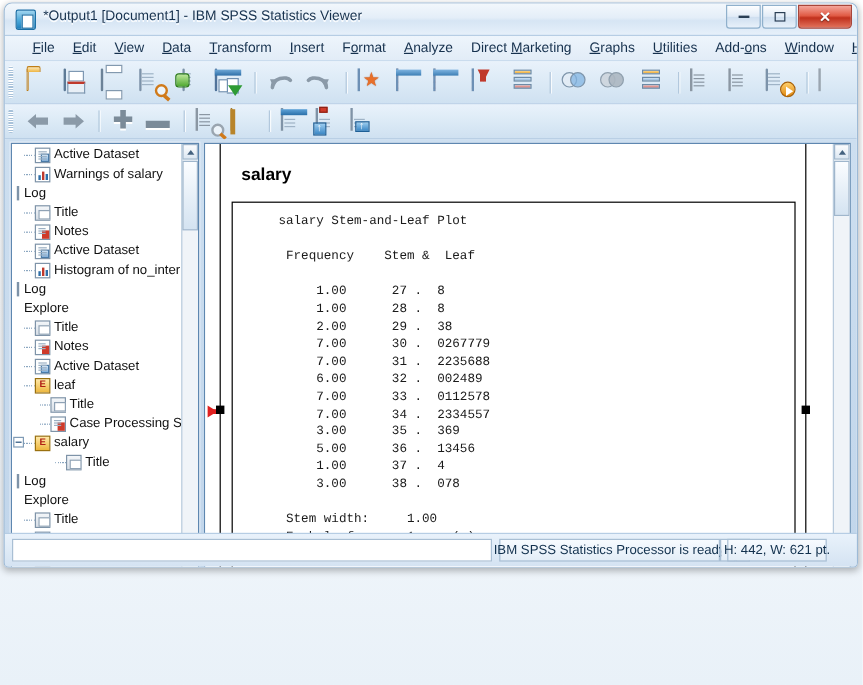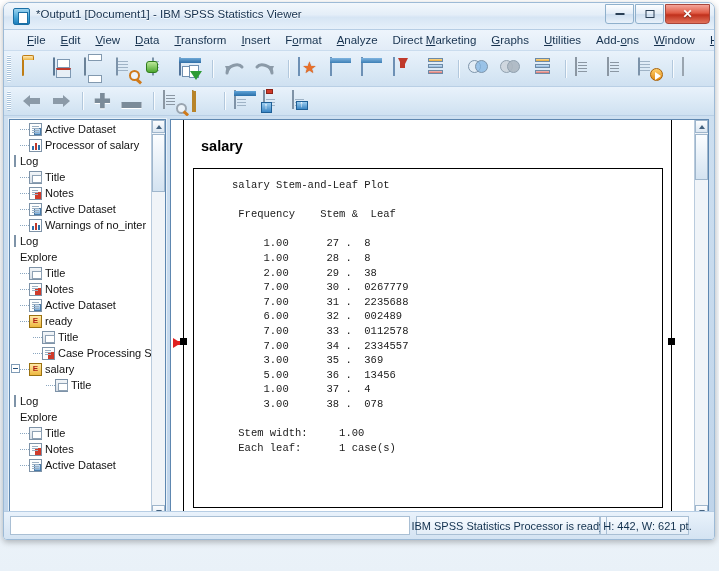--- a/index.html
+++ b/index.html
@@ -13,21 +13,21 @@
   #app {
     position: relative;
     width: 719px; height: 571px;
     background: linear-gradient(180deg,#ffffff 0%,#f4f8fc 60%,#e9f1f8 100%);
   }
 
   
   .window {
     position: absolute;
     left: 3px; top: 2px;
-    width: 712px; height: 538px;
+    width: 712px; height: 471px;
     border-radius: 7px 7px 4px 4px;
     background: linear-gradient(180deg,#eaf2fb 0%,#dfeaf6 28%,#d4e3f2 100%);
     border: 1px solid #9dbad6;
     box-shadow: 0 0 0 1px rgba(255,255,255,.75) inset, 0 2px 6px rgba(0,0,0,.28);
     overflow: hidden;
   }
 
   
   .titlebar {
     position: absolute; left: 0; top: 0;
@@ -573,21 +573,21 @@
               <span class="tlabel">Active Dataset</span>
             </div>
             <div class="tnode">
               <span class="dash" style="left: 10px;"></span>
               <span style="width: 19px; flex: 0 0 auto;"></span>
               <span class="ticon chart">
                 <i></i>
                 <i></i>
                 <i></i>
               </span>
-              <span class="tlabel">Processor of salary</span>
+              <span class="tlabel">Warnings of salary</span>
             </div>
             <div class="tnode">
               <span class="bar"></span>
               <span style="width: 10px; flex: 0 0 auto;"></span>
               <span class="tlabel">Log</span>
             </div>
             <div class="tnode">
               <span class="dash" style="left: 10px;"></span>
               <span style="width: 19px; flex: 0 0 auto;"></span>
               <span class="ticon title"></span>
@@ -610,21 +610,21 @@
               <span class="tlabel">Active Dataset</span>
             </div>
             <div class="tnode">
               <span class="dash" style="left: 10px;"></span>
               <span style="width: 19px; flex: 0 0 auto;"></span>
               <span class="ticon chart">
                 <i></i>
                 <i></i>
                 <i></i>
               </span>
-              <span class="tlabel">Warnings of no_inter</span>
+              <span class="tlabel">Histogram of no_inter</span>
             </div>
             <div class="tnode">
               <span class="bar"></span>
               <span style="width: 10px; flex: 0 0 auto;"></span>
               <span class="tlabel">Log</span>
             </div>
             <div class="tnode">
               <span style="width: 10px; flex: 0 0 auto;"></span>
               <span class="tlabel">Explore</span>
             </div>
@@ -647,21 +647,21 @@
               <span style="width: 19px; flex: 0 0 auto;"></span>
               <span class="ticon doc">
                 <i></i>
               </span>
               <span class="tlabel">Active Dataset</span>
             </div>
             <div class="tnode">
               <span class="dash" style="left: 10px;"></span>
               <span style="width: 19px; flex: 0 0 auto;"></span>
               <span class="ticon var"></span>
-              <span class="tlabel">ready</span>
+              <span class="tlabel">leaf</span>
             </div>
             <div class="tnode">
               <span class="dash" style="left: 23px;"></span>
               <span style="width: 32px; flex: 0 0 auto;"></span>
               <span class="ticon title"></span>
               <span class="tlabel">Title</span>
             </div>
             <div class="tnode">
               <span class="dash" style="left: 23px;"></span>
               <span style="width: 32px; flex: 0 0 auto;"></span>

